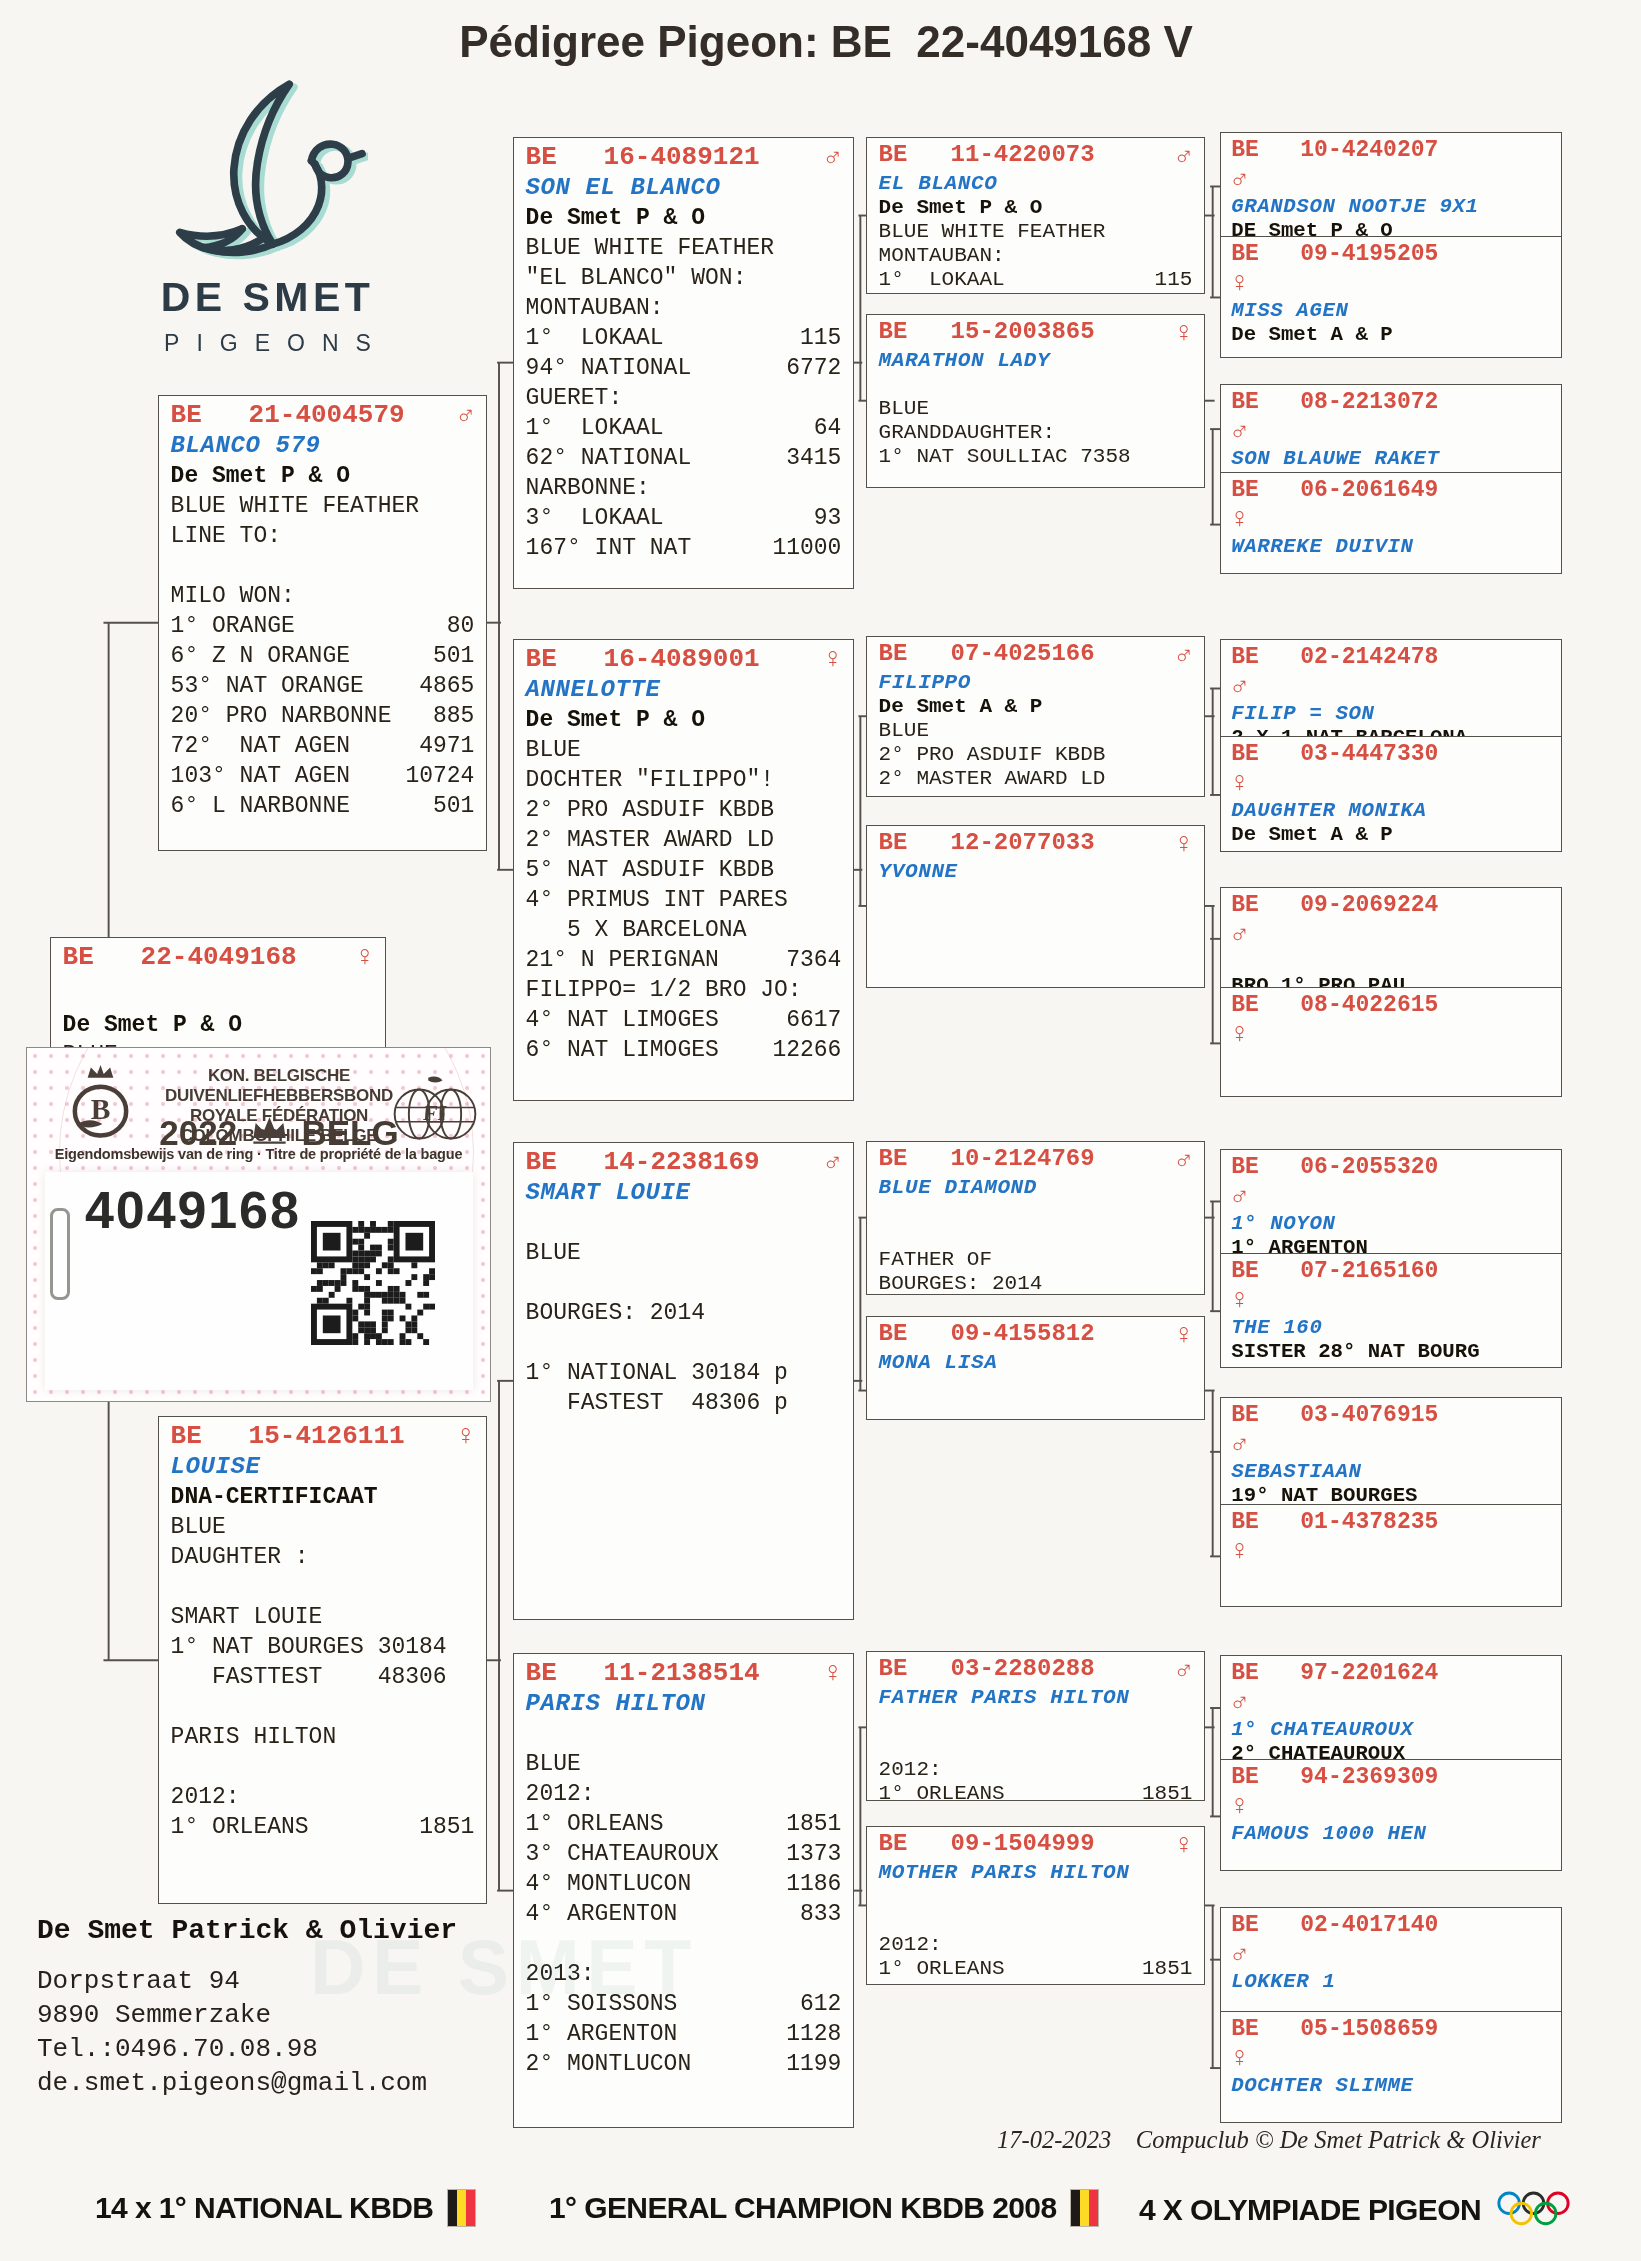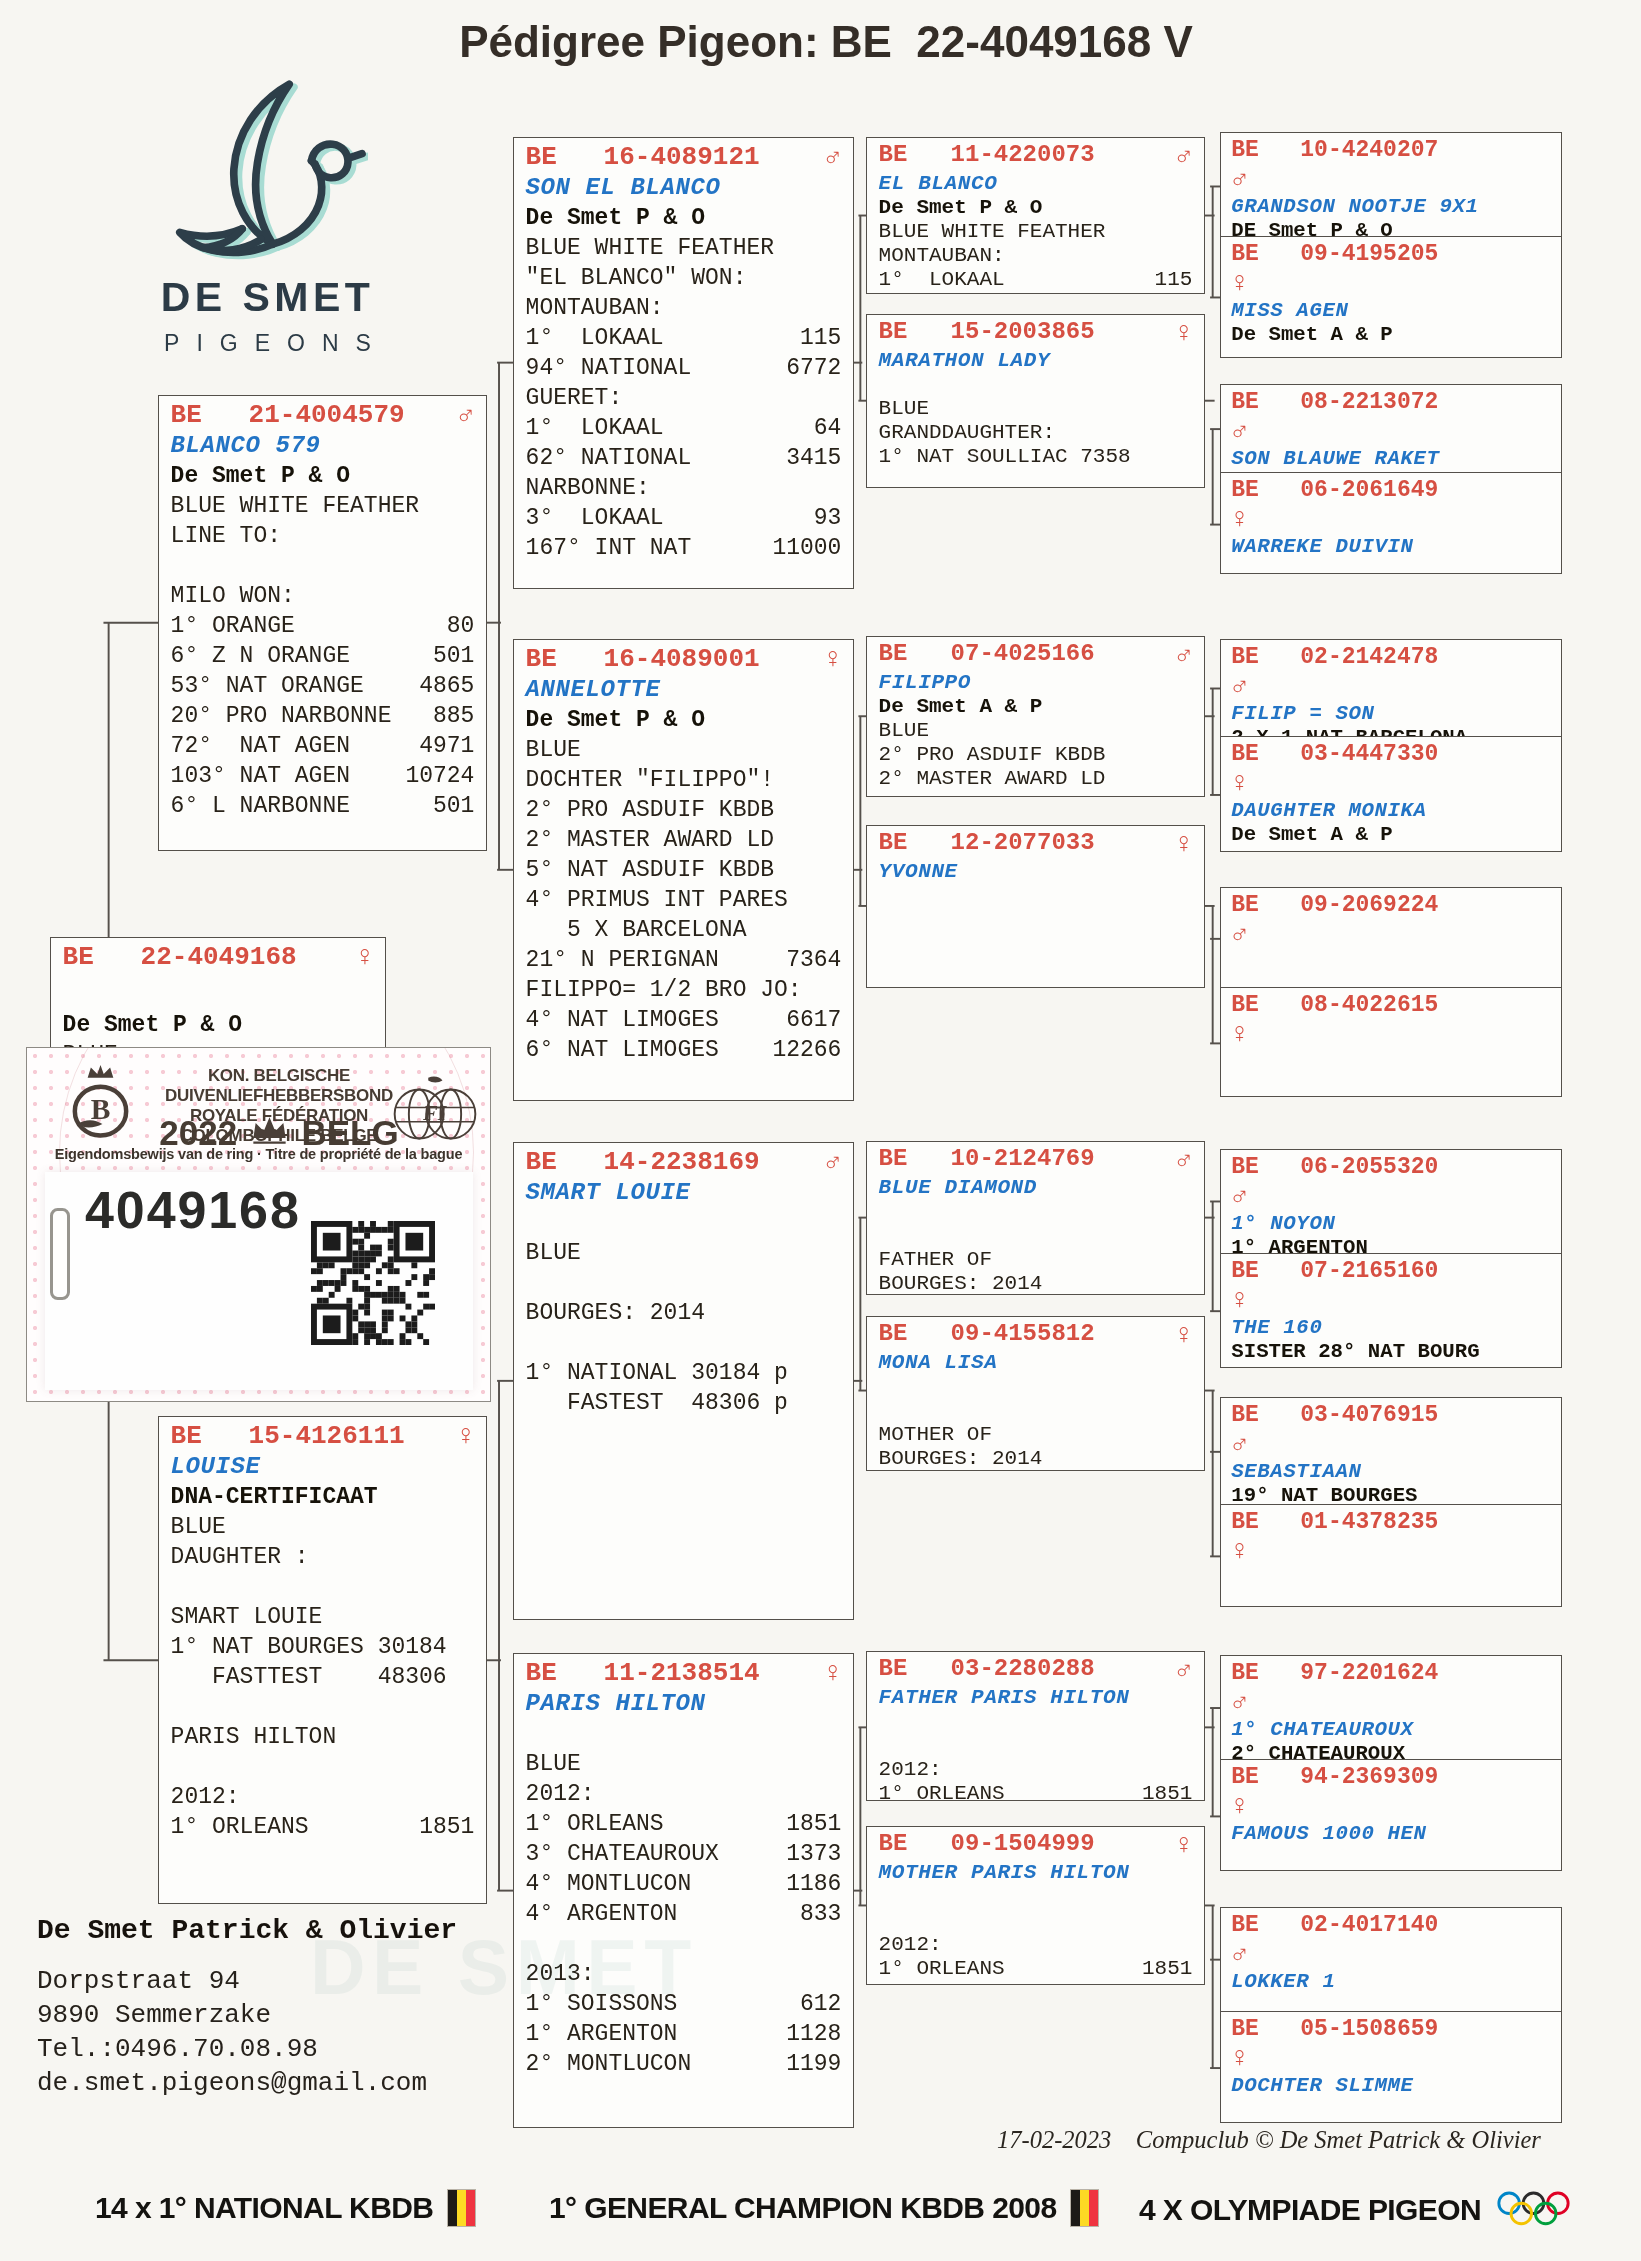--- a/index.html
+++ b/index.html
@@ -346,21 +346,21 @@
     <div class="phead"><span class="ring">BE   10-2124769</span><span class="sex">♂</span></div>
     <div class="pname">BLUE DIAMOND</div>
     <div class="plines">
         <div class="pl"><span class="lt"></span><span class="lv"></span></div>
         <div class="pl"><span class="lt"></span><span class="lv"></span></div>
         <div class="pl"><span class="lt">FATHER OF</span><span class="lv"></span></div>
         <div class="pl"><span class="lt">BOURGES: 2014</span><span class="lv"></span></div>
       </div>
   </div>
 
-  <div class="pbox c3" style="left:866px;top:1316px;width:339px;height:155px;">
+  <div class="pbox c3" style="left:866px;top:1316px;width:339px;height:104px;">
     <div class="phead"><span class="ring">BE   09-4155812</span><span class="sex">♀</span></div>
     <div class="pname">MONA LISA</div>
     <div class="plines">
         <div class="pl"><span class="lt"></span><span class="lv"></span></div>
         <div class="pl"><span class="lt"></span><span class="lv"></span></div>
         <div class="pl"><span class="lt">MOTHER OF</span><span class="lv"></span></div>
         <div class="pl"><span class="lt">BOURGES: 2014</span><span class="lv"></span></div>
       </div>
   </div>
 
@@ -427,20 +427,24 @@
       <div class="pname">DAUGHTER MONIKA</div>
       <div class="plines">
           <div class="pl b"><span class="lt">De Smet A &amp; P</span><span class="lv"></span></div>
         </div>
     </div>
   </div>
 
   <div class="ppair" style="left:1220px;top:887px;width:342px;height:210px;">
     <div class="pcell" style="height:99px;">
       <div class="phead"><span class="ring">BE   09-2069224</span><span class="sex">♂</span></div>
+      <div class="plines">
+          <div class="pl"><span class="lt"></span><span class="lv"></span></div>
+          <div class="pl b"><span class="lt">BRO 1° PRO PAU</span><span class="lv"></span></div>
+        </div>
     </div>
     <div class="pcell second">
       <div class="phead"><span class="ring">BE   08-4022615</span><span class="sex">♀</span></div>
     </div>
   </div>
 
   <div class="ppair" style="left:1220px;top:1149px;width:342px;height:219px;">
     <div class="pcell" style="height:103px;">
       <div class="phead"><span class="ring">BE   06-2055320</span><span class="sex">♂</span></div>
       <div class="pname">1° NOYON</div>

